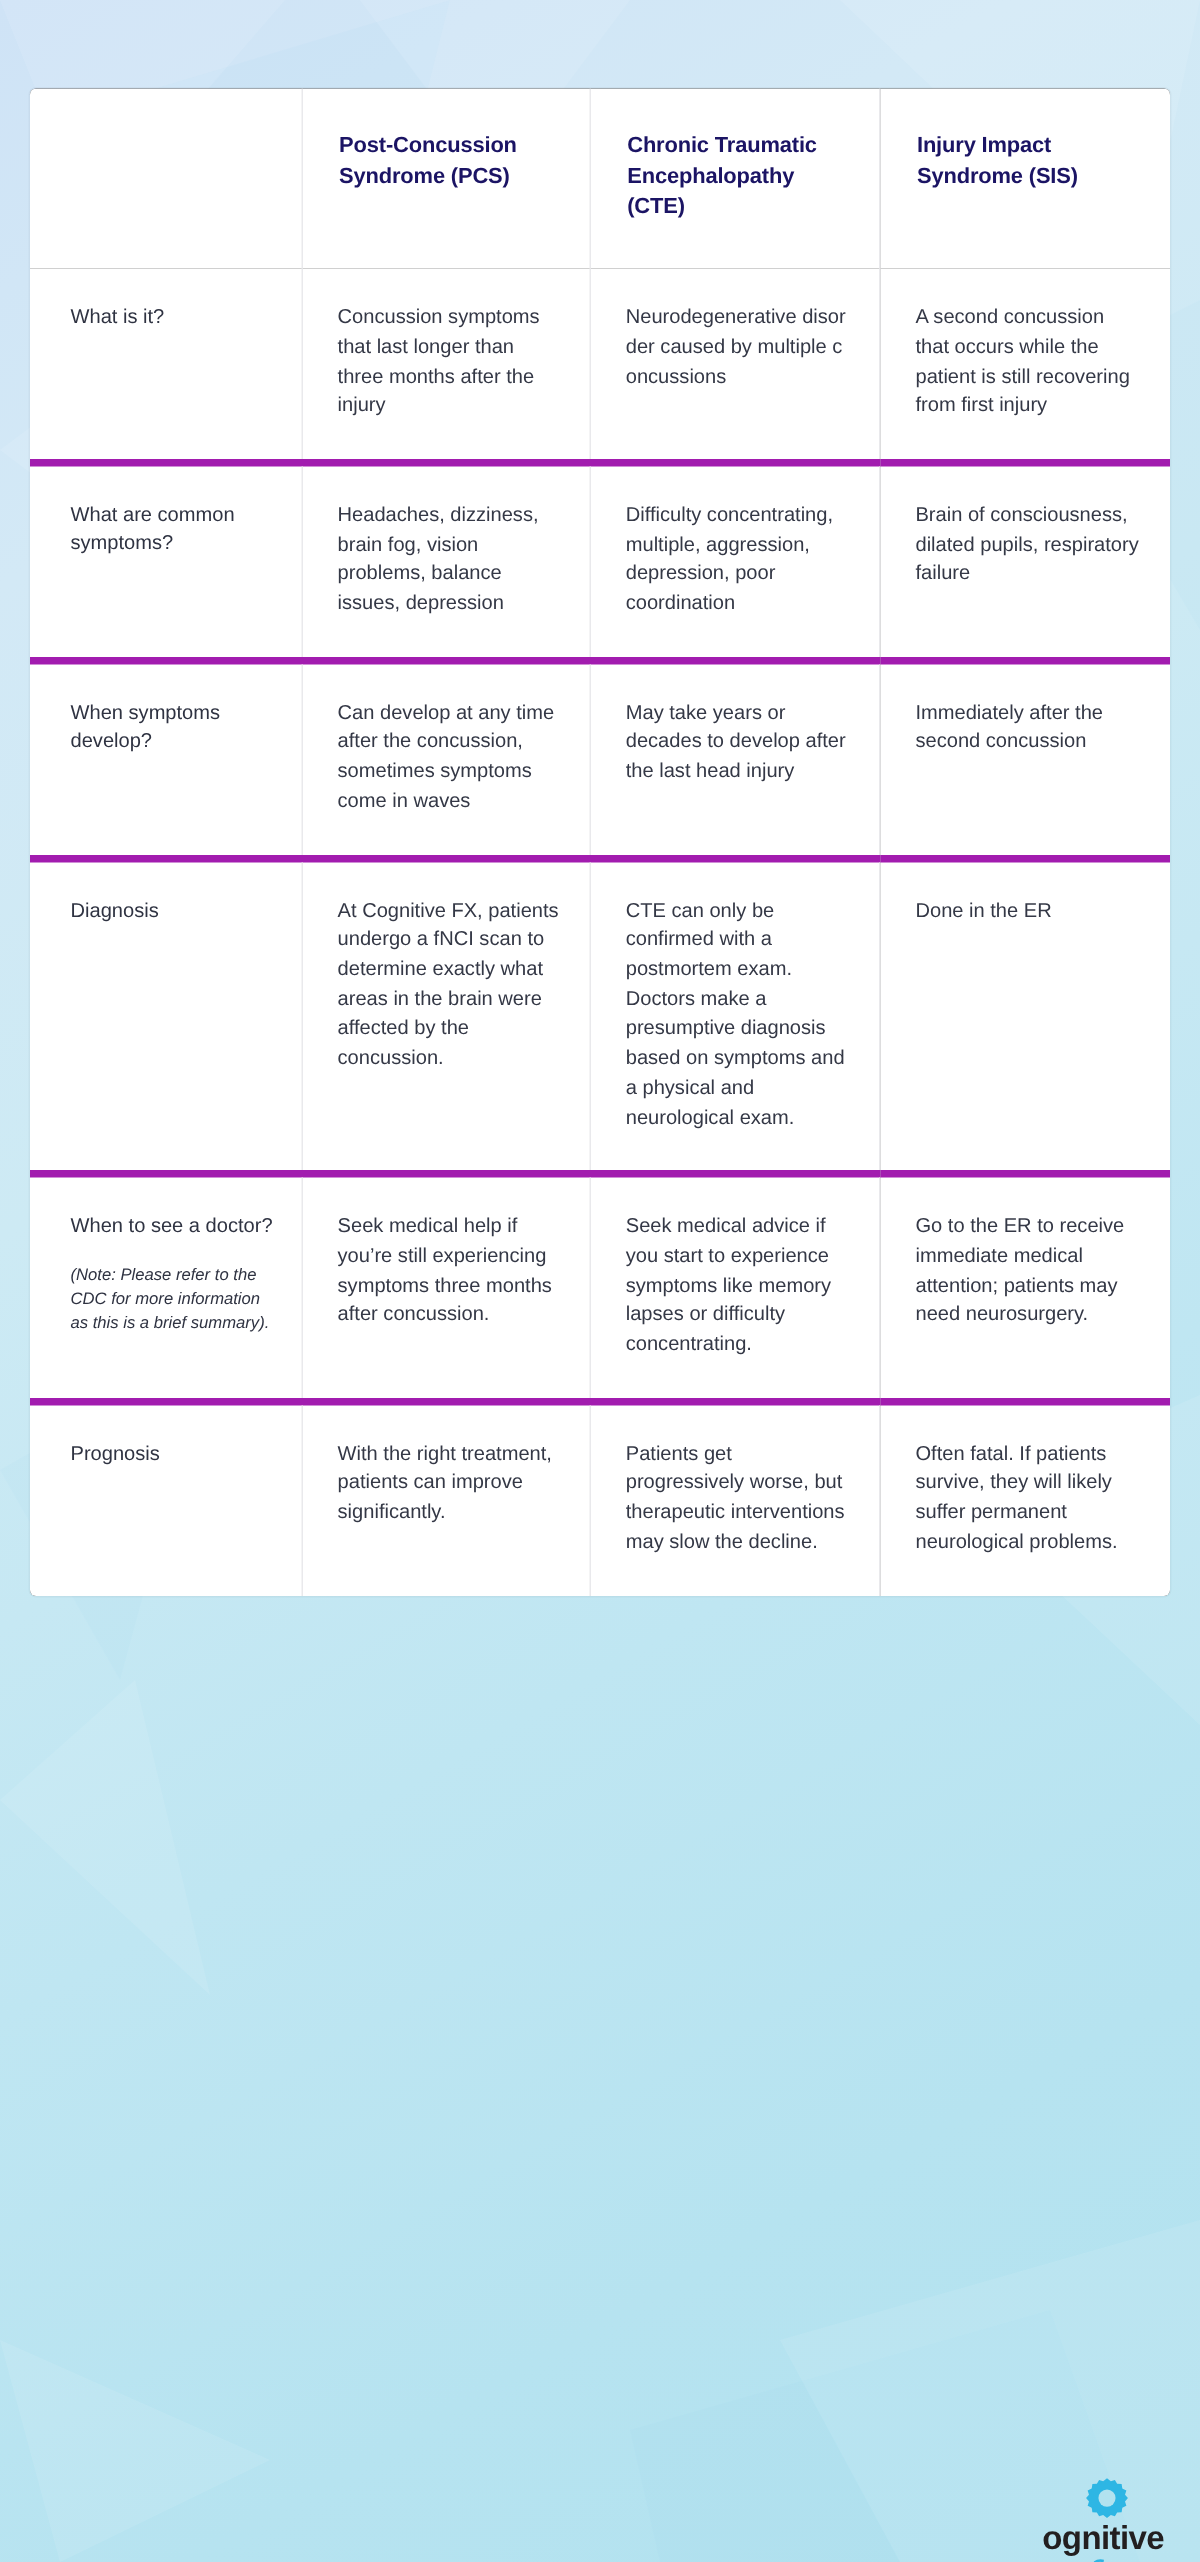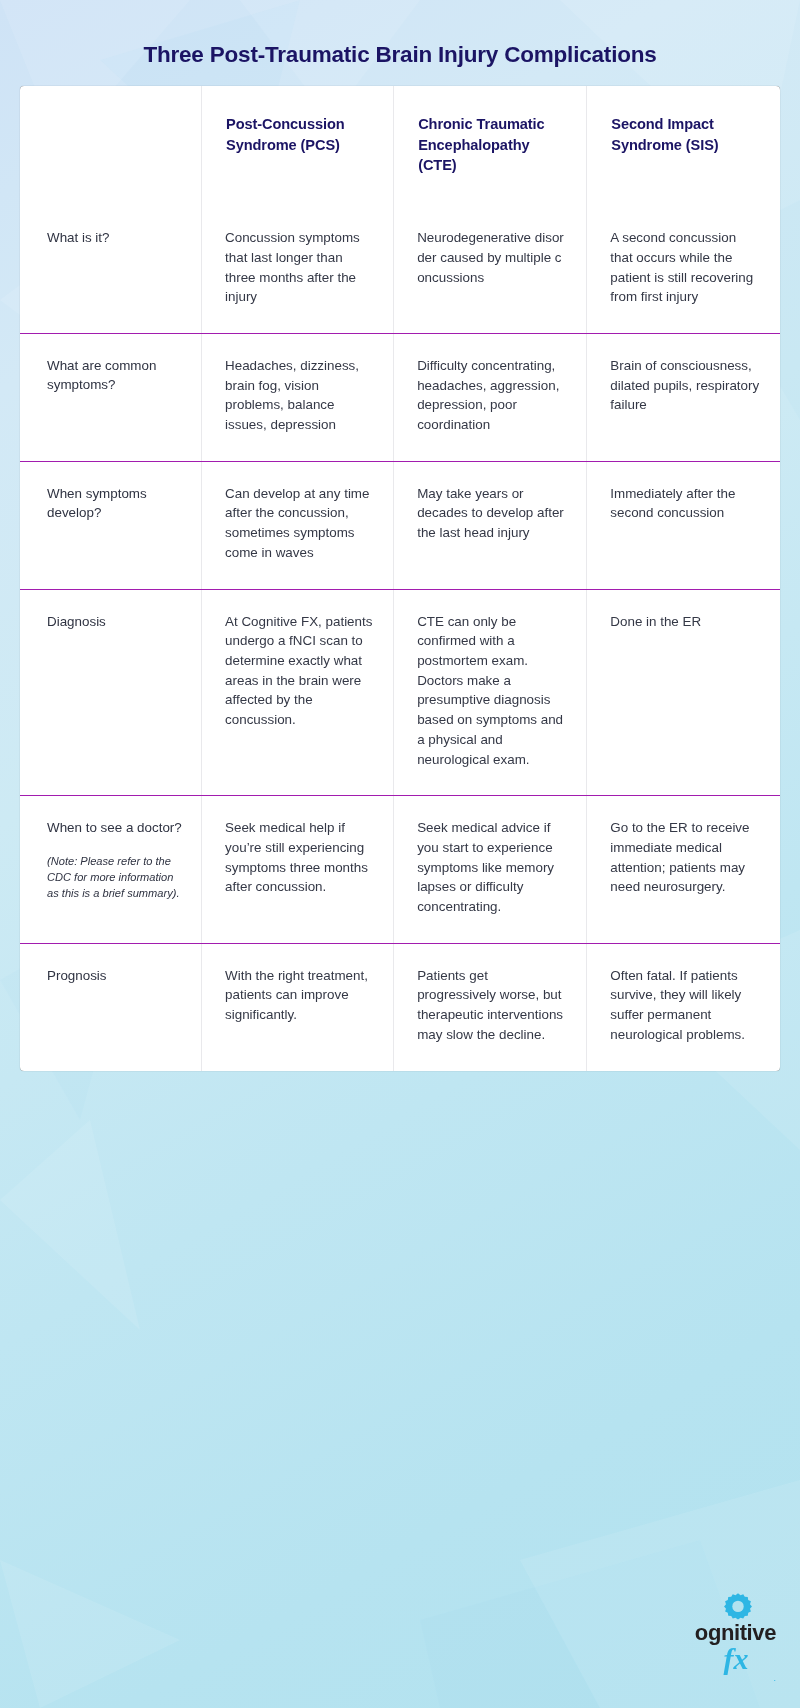--- a/index.html
+++ b/index.html
@@ -36,42 +36,42 @@
     text-align: center;
     color: #1b1464;
     font-size: 22.5px;
     font-weight: bold;
     letter-spacing: -0.2px;
     padding-top: 42px;
     font-family: "Liberation Sans", sans-serif;
   }
 
   .table-wrap {
-    margin: 18px 20px 0 20px;
+    margin: 59px 20px 0 20px;
     background: #404040;
     border-radius: 4px;
     overflow: hidden;
     box-shadow: 0 0 0 1px rgba(0,0,0,0.035);
   }
 
   table.matrix {
     width: 100%;
     border-collapse: collapse;
     table-layout: fixed;
   }
 
   table.matrix col.c0 { width: 172px; }
   table.matrix col.c1 { width: 182px; }
   table.matrix col.c2 { width: 183px; }
   table.matrix col.c3 { width: 183px; }
 
   table.matrix td,
   table.matrix th {
     border-right: 1px solid #e9e9ec;
-    border-bottom: 1px solid #a21caf;
+    border-bottom: 5px solid #a21caf;
     vertical-align: top;
     background: #fff;
     text-align: left;
   }
   table.matrix tr > *:last-child { border-right: none; }
   table.matrix tr:last-child > * { border-bottom: none; }
 
   
   thead th {
     padding: 28px 18px 30px 24px;
@@ -169,55 +169,54 @@
   <g fill="#7fc7e8" opacity="0.10">
     <polygon points="100,60 300,0 250,200"></polygon>
     <polygon points="420,1620 700,1540 760,1708 440,1708"></polygon>
     <polygon points="0,980 140,900 80,1120"></polygon>
     <polygon points="700,250 800,200 800,420"></polygon>
   </g>
 </svg>
 
 <div class="page">
 
-  <h1 class="title">Three Post-Traumatic Brain Injury Complications</h1>
 
   <div class="table-wrap">
     <table class="matrix">
       <colgroup>
         <col class="c0">
           <col class="c1">
           <col class="c2">
           <col class="c3">
       </colgroup>
       <thead>
         <tr>
           <th class="blank"></th>
           <th>Post-Concussion Syndrome (PCS)</th>
           <th>Chronic Traumatic Encephalopathy (CTE)</th>
-          <th>Second Impact Syndrome (SIS)</th>
+          <th>Injury Impact Syndrome (SIS)</th>
         </tr>
       </thead>
       <tbody>
 
         <tr>
           <td class="rowlabel">
             <span>What is it?</span>
           </td>
           <td class="cell">Concussion symptoms that last longer than three months after the injury</td>
           <td class="cell breakword">Neurodegenerative disorder caused by multiple concussions</td>
           <td class="cell">A second concussion that occurs while the patient is still recovering from first injury</td>
         </tr>
 
         <tr>
           <td class="rowlabel">
             <span>What are common symptoms?</span>
           </td>
           <td class="cell">Headaches, dizziness, brain fog, vision problems, balance issues, depression</td>
-          <td class="cell">Difficulty concentrating, headaches, aggression, depression, poor coordination</td>
+          <td class="cell">Difficulty concentrating, multiple, aggression, depression, poor coordination</td>
           <td class="cell">Brain of consciousness, dilated pupils, respiratory failure</td>
         </tr>
 
         <tr>
           <td class="rowlabel">
             <span>When symptoms develop?</span>
           </td>
           <td class="cell">Can develop at any time after the concussion, sometimes symptoms come in waves</td>
           <td class="cell">May take years or decades to develop after the last head injury</td>
           <td class="cell">Immediately after the second concussion</td>

